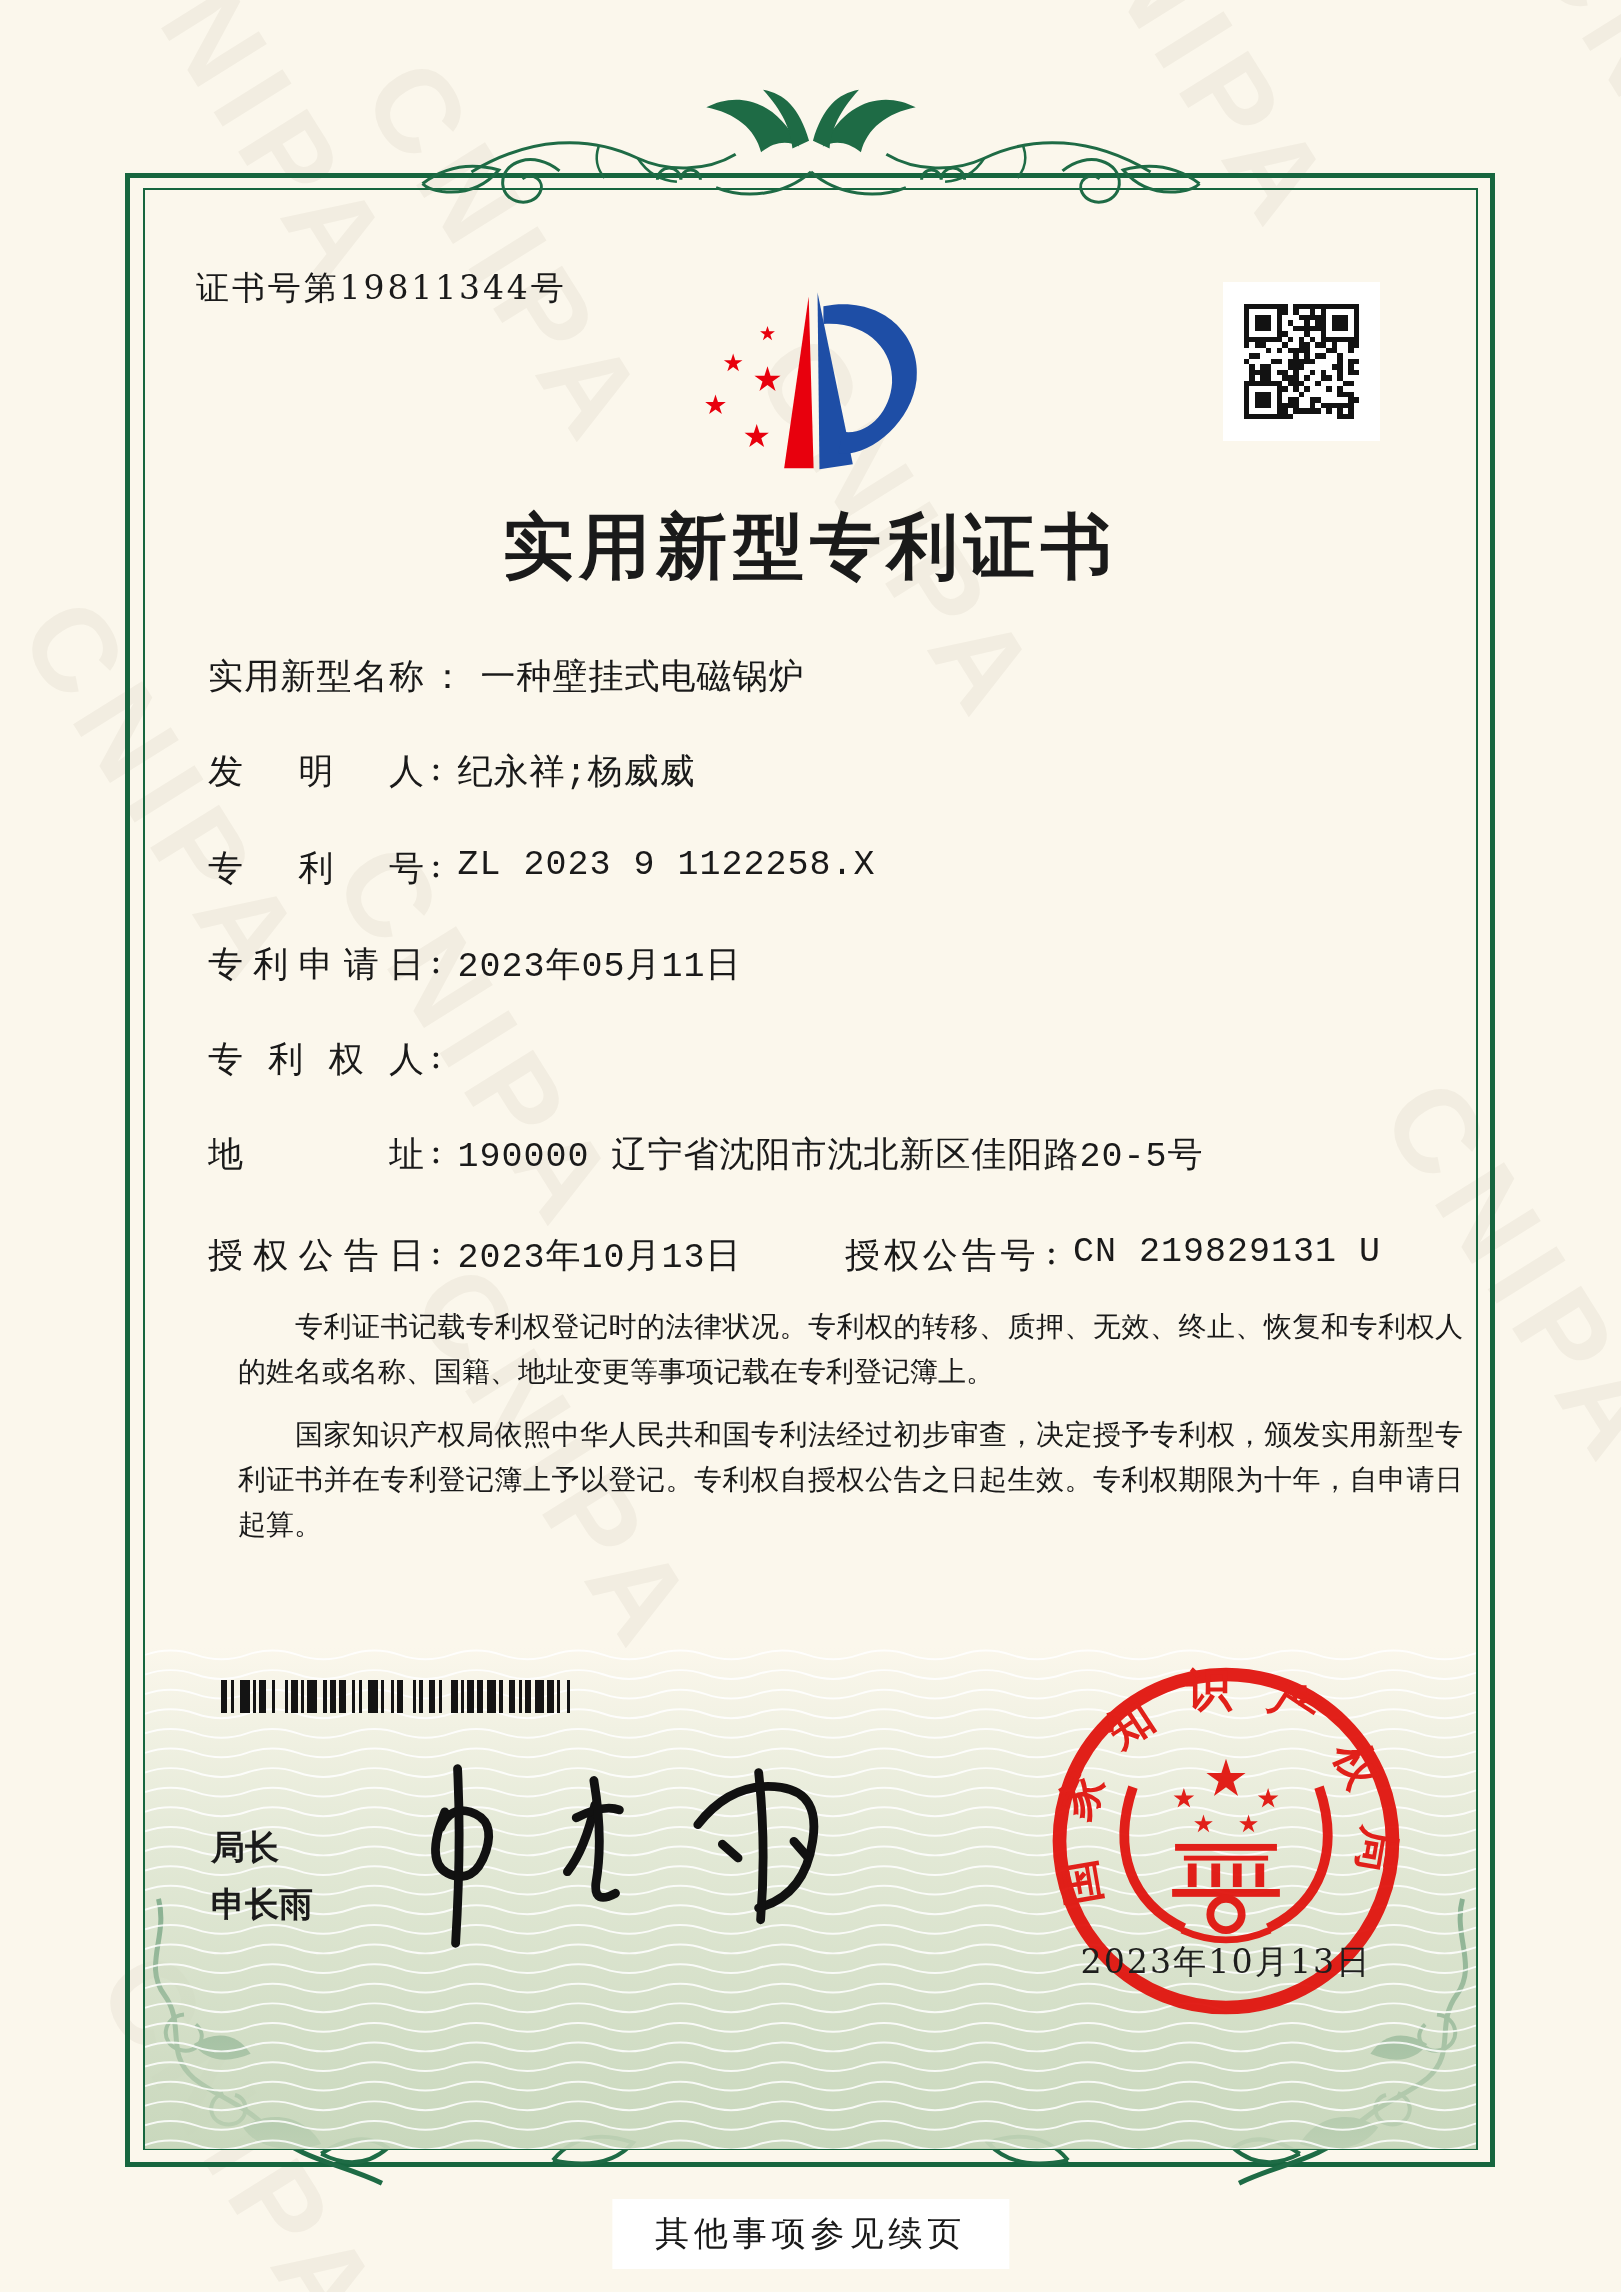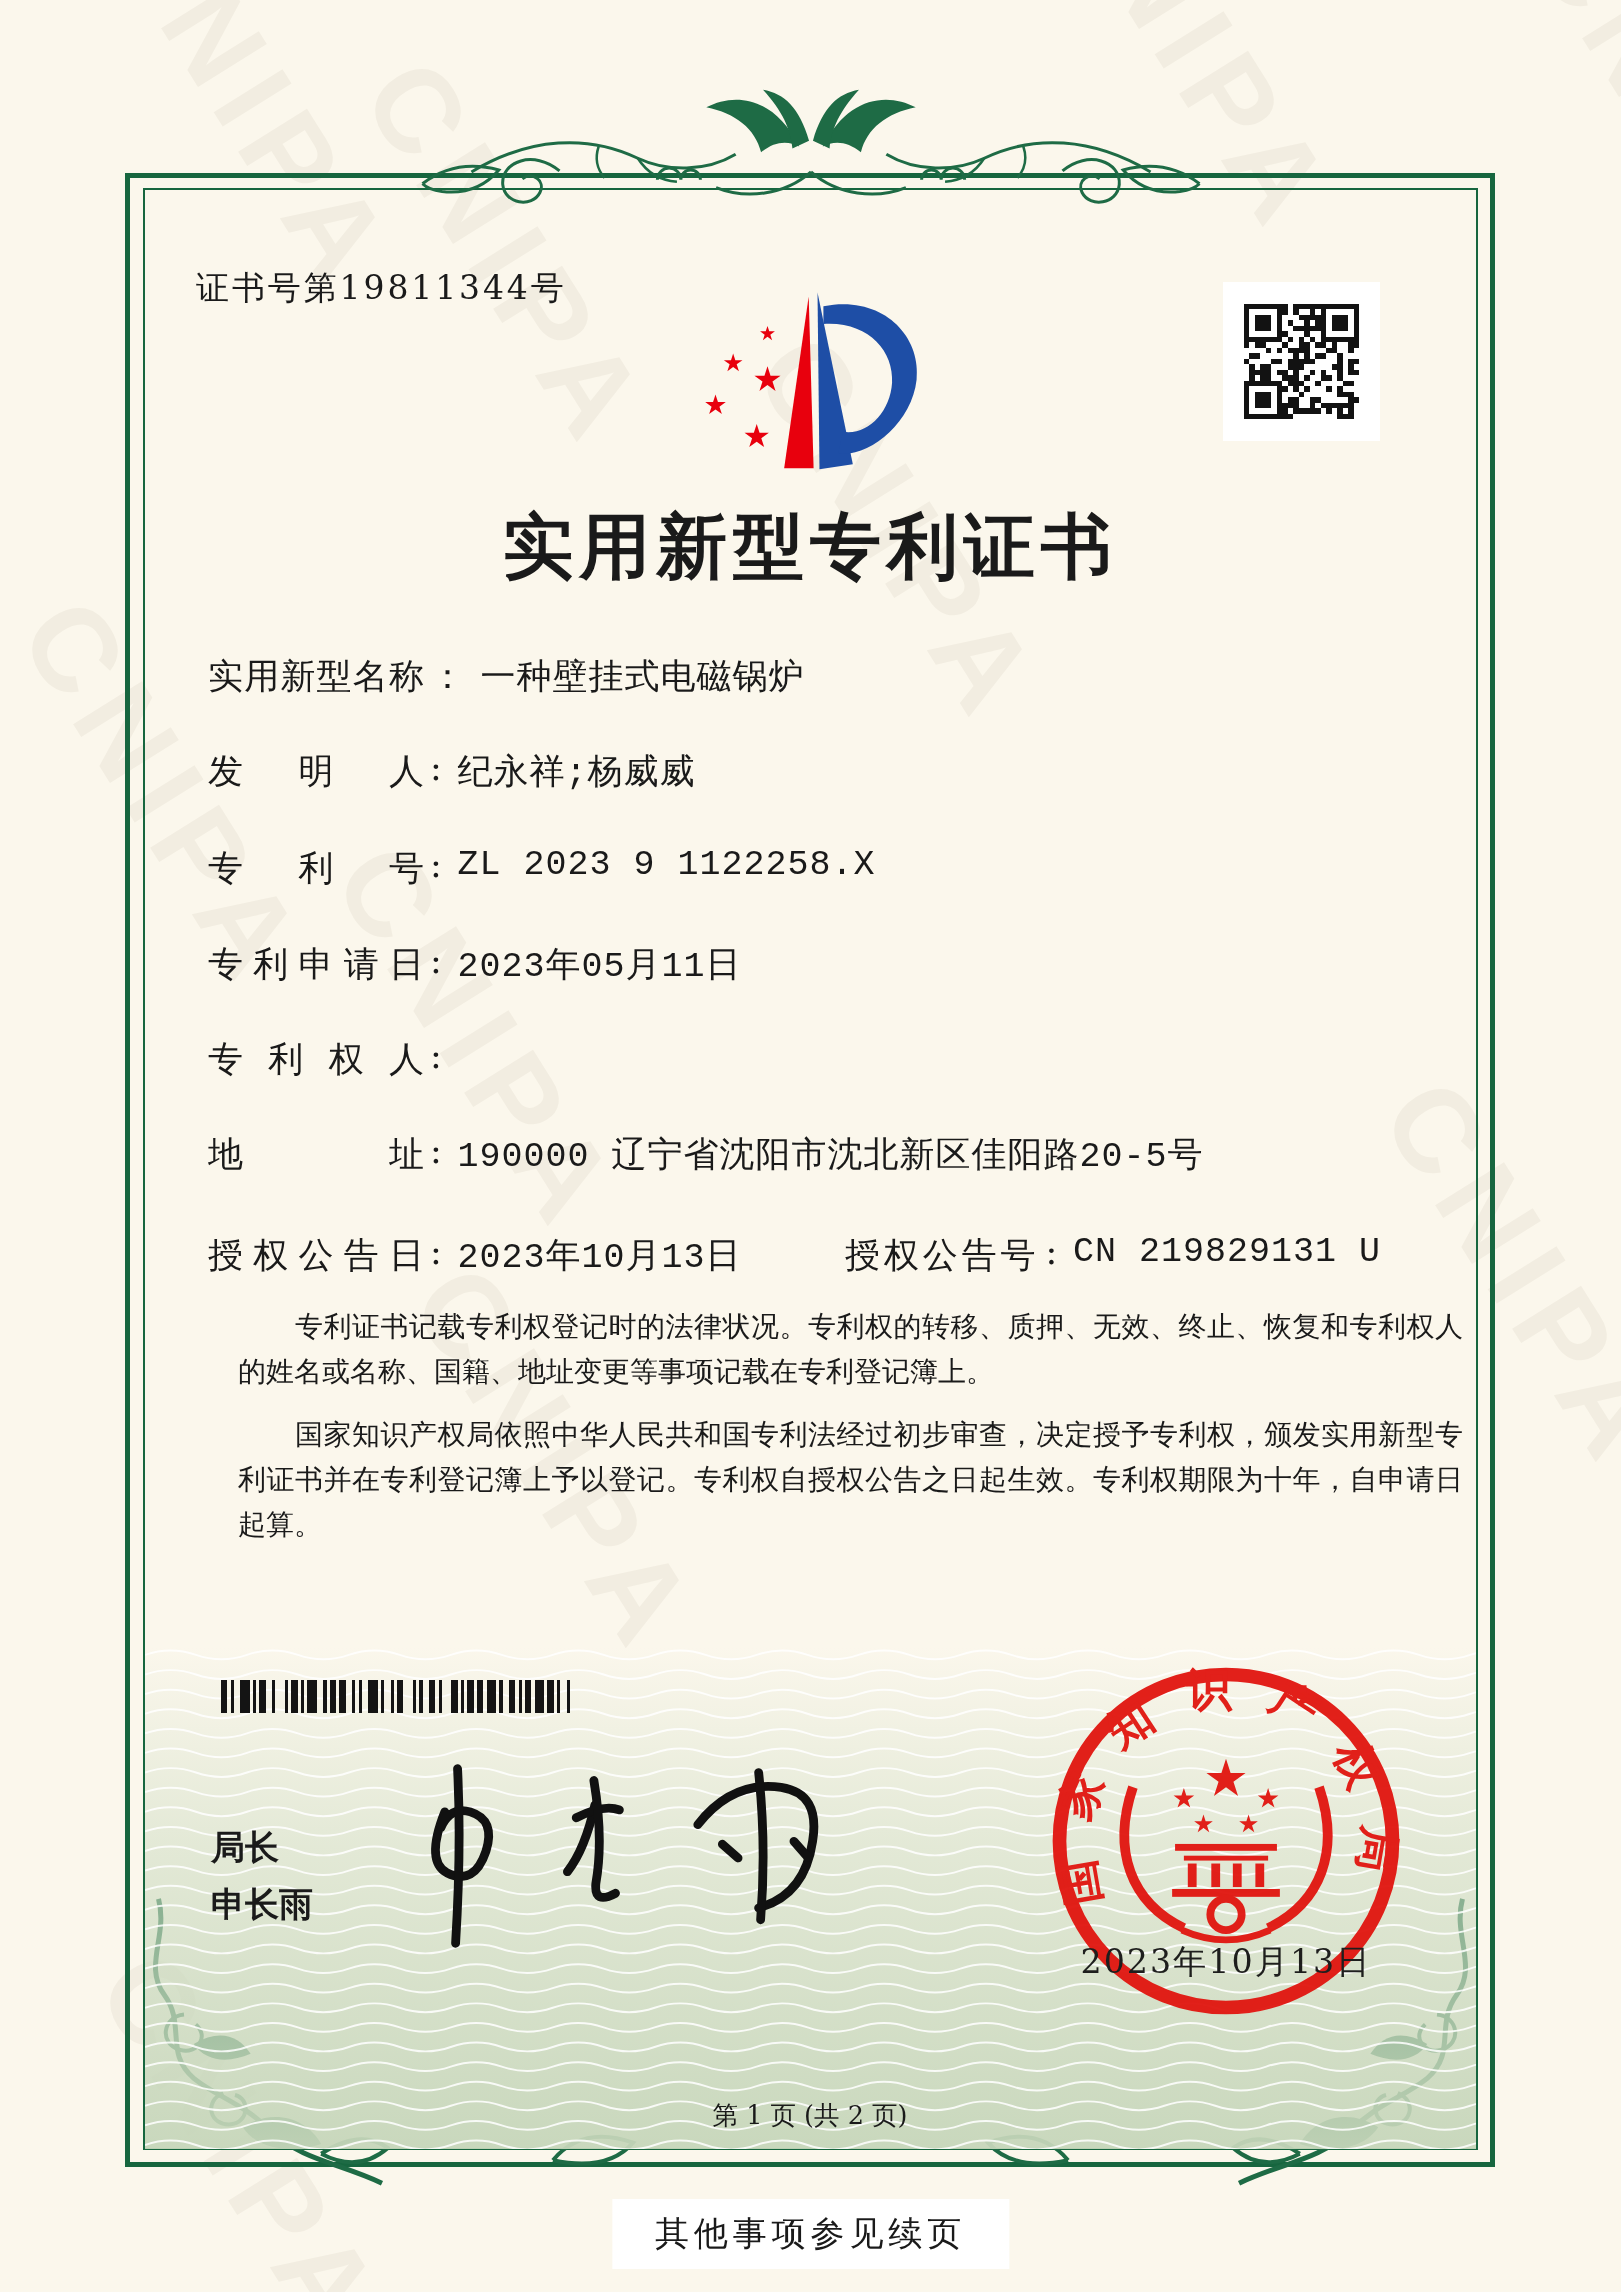--- a/index.html
+++ b/index.html
@@ -803,17 +803,16 @@
       <rect class="emb" x="180" y="218" width="9" height="24"></rect>
       <rect class="emb" x="202" y="218" width="9" height="24"></rect>
       <rect class="emb" x="225" y="218" width="9" height="24"></rect>
       <rect class="emb" x="140" y="244" width="110" height="8"></rect>
       <circle class="embs" stroke-width="8" cx="195" cy="270" r="16"></circle>
       <path class="embs" stroke-width="7" d="M150,286 q45,20 90,0"></path>
     </g>
     <text class="seal-date" x="195" y="330" text-anchor="middle">2023年10月13日</text>
   </svg>
 
-  <div class="page-indicator">第 1 页 (共 2 页)</div>
   <div class="note-box">其他事项参见续页</div>
 
 </div>
 
 
 </body></html>

